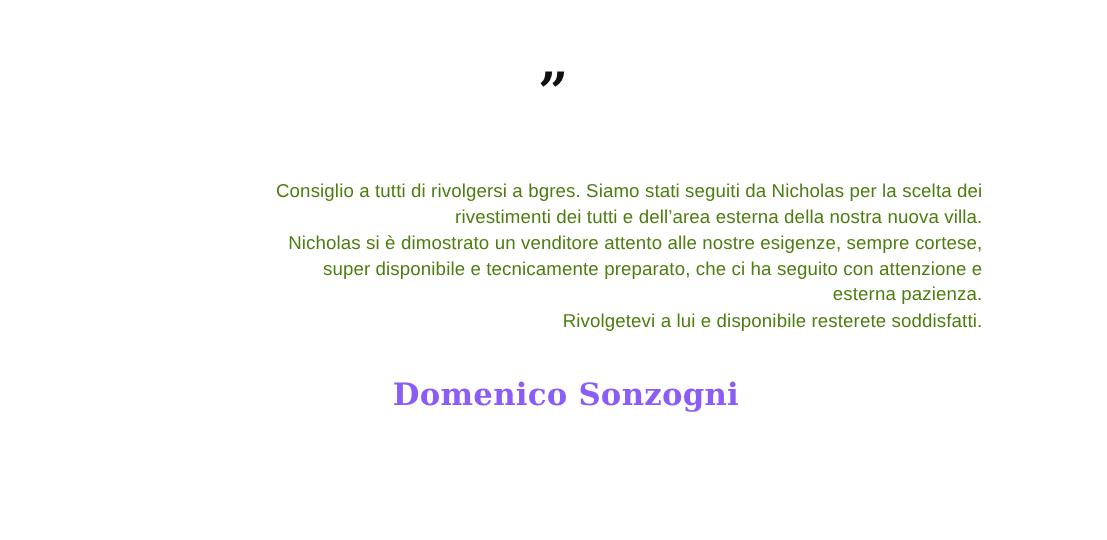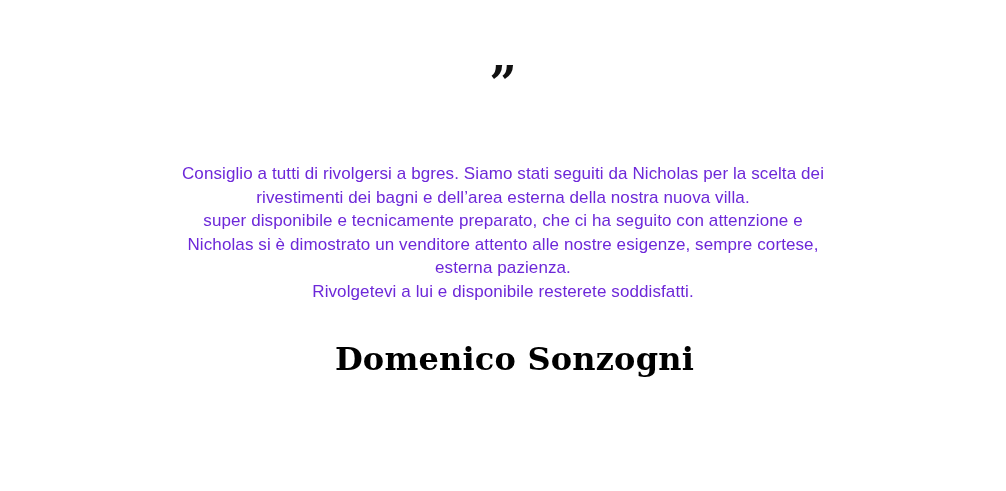--- a/index.html
+++ b/index.html
@@ -26,51 +26,51 @@
     font-family: "DejaVu Serif", serif;
     font-weight: 700;
     font-size: 48px;
     line-height: 48px;
     color: #111111;
     user-select: none;
   }
   .testimonial {
     margin-top: 54px;
     width: 780px;
-    text-align: center;
+    text-align: right;
     font-size: 17px;
     line-height: 23.5px;
-    color: #6d28d9;
+    color: #4d7c0f;
     letter-spacing: 0.1px;
   }
   .t-line {
     white-space: nowrap;
   }
   .author {
     margin-top: 38px;
     font-family: "DejaVu Serif", serif;
     font-weight: 600;
-    font-size: 32px;
+    font-size: 28px;
     line-height: 36px;
-    color: #000000;
+    color: #8b5cf6;
     letter-spacing: 0.2px;
     margin-left: 23px;
   }
 </style>
 </head>
 <body>
 
 <div class="stage">
 
   <div class="quote-mark">”</div>
 
   <div class="testimonial">
     <div class="t-line">Consiglio a tutti di rivolgersi a bgres. Siamo stati seguiti da Nicholas per la scelta dei</div>
-    <div class="t-line">rivestimenti dei bagni e dell’area esterna della nostra nuova villa.</div>
+    <div class="t-line">rivestimenti dei tutti e dell’area esterna della nostra nuova villa.</div>
+    <div class="t-line">Nicholas si è dimostrato un venditore attento alle nostre esigenze, sempre cortese,</div>
     <div class="t-line">super disponibile e tecnicamente preparato, che ci ha seguito con attenzione e</div>
-    <div class="t-line">Nicholas si è dimostrato un venditore attento alle nostre esigenze, sempre cortese,</div>
     <div class="t-line">esterna pazienza.</div>
     <div class="t-line">Rivolgetevi a lui e disponibile resterete soddisfatti.</div>
   </div>
 
   <div class="author">Domenico Sonzogni</div>
 
 </div>
 
 </body></html>

